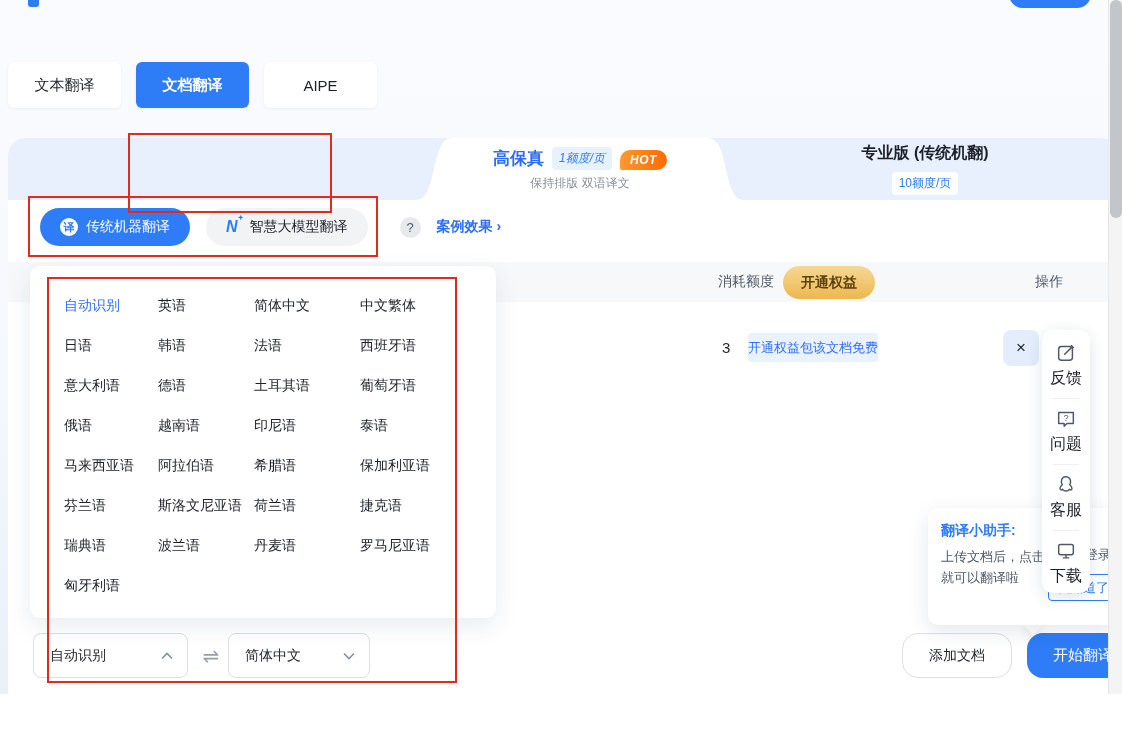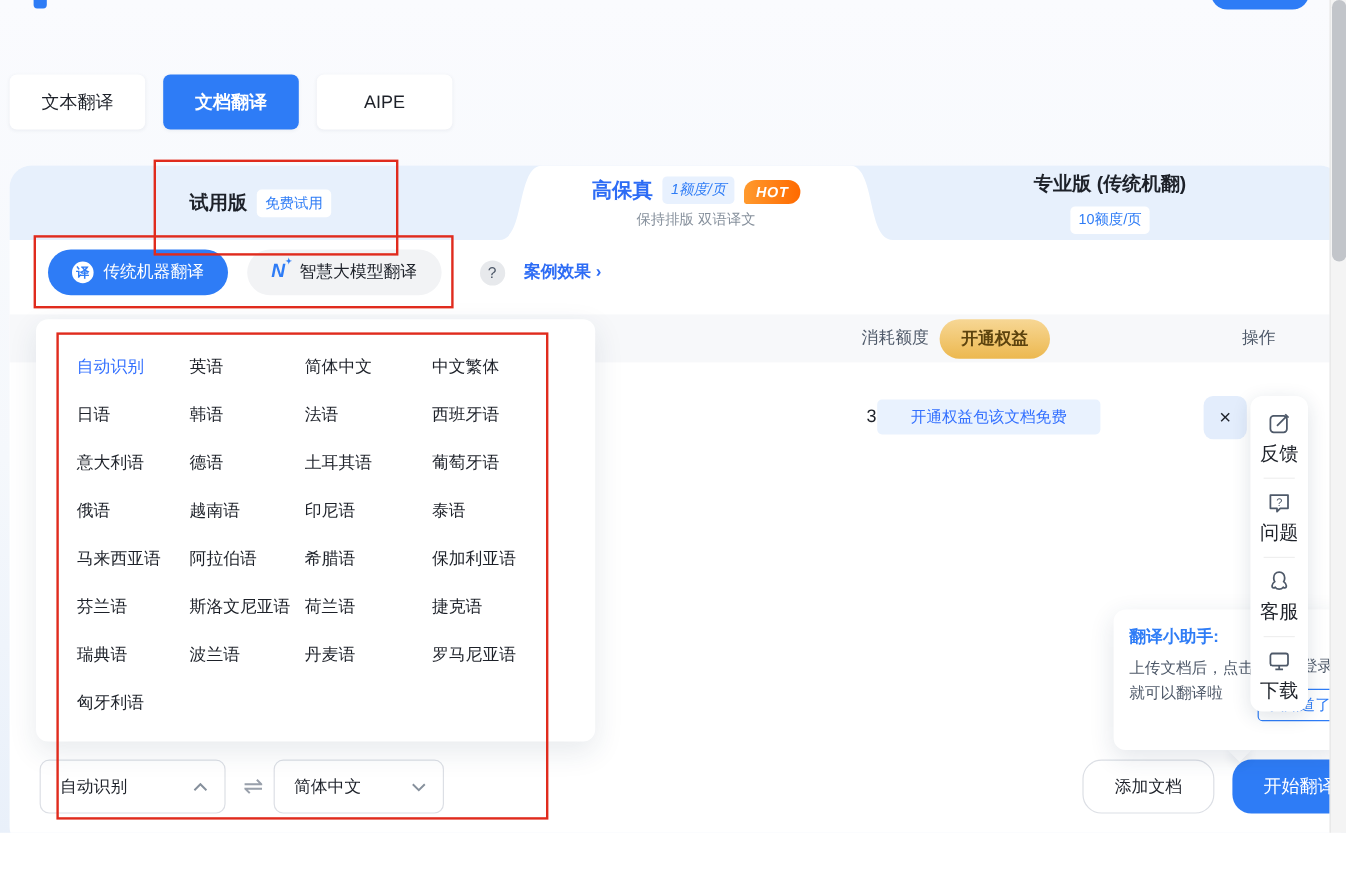--- a/index.html
+++ b/index.html
@@ -48,21 +48,21 @@
     display:flex; align-items:center; justify-content:center; margin-left:16px; cursor:pointer; }
   .case-link { font-size:14px; font-weight:bold; color:#2d6cf5; cursor:pointer; }
 
   
   .thead { position:absolute; left:8px; top:262px; width:1110px; height:40px; background:#f7f8fa; display:flex; align-items:center; }
   .th-consume { position:absolute; left:710px; font-size:14px; color:#4e5969; }
   .benefit-pill { position:absolute; left:775px; top:4px; height:33px; padding:0 18px; display:flex; align-items:center;
     font-size:14px; font-weight:bold; color:#5c430e; background:linear-gradient(180deg,#f7d795,#ecb84f); border-radius:17px; cursor:pointer; }
   .th-action { position:absolute; left:1027px; font-size:14px; color:#4e5969; }
   .doc-row-credits { position:absolute; left:722px; top:339px; font-size:15px; color:#1d2129; }
-  .benefit-note { position:absolute; left:731px; top:333px; height:29px; padding:0 28px; display:flex; align-items:center;
+  .benefit-note { position:absolute; left:748px; top:333px; height:29px; padding:0 0; display:flex; align-items:center;
     font-size:13px; color:#3370ff; background:#e9f2fe; border-radius:4px; }
   .close-btn { position:absolute; left:1003px; top:330px; width:36px; height:36px; background:#e3edfc; border-radius:8px;
     display:flex; align-items:center; justify-content:center; font-size:17px; color:#1d2129; cursor:pointer; }
 
   
   .lang-panel { position:absolute; left:30px; top:266px; width:466px; height:352px; background:#fff; border-radius:10px;
     box-shadow:0 8px 24px rgba(31,56,88,.10); z-index:10; }
   .lang-grid { display:grid; grid-template-columns:94px 96px 106px auto; grid-auto-rows:40px; padding:20px 0 0 34px; align-items:center; }
   .lang-grid span { font-size:14px; color:#1d2129; cursor:pointer; }
   .lang-grid span.active { color:#3370ff; }
@@ -124,24 +124,20 @@
     <div class="mode-tab active">文档翻译</div>
     <div class="mode-tab">AIPE</div>
   </div>
 
   <div class="panel"></div>
   <div class="plan-band"></div>
   <svg class="tab-shape" width="340" height="62">
     <path d="M6,62 C28,62 20,0 42,0 L298,0 C320,0 312,62 334,62 Z" fill="#ffffff"></path>
   </svg>
 
-  <div class="plan-sec plan-trial">
-    <span class="plan-title">试用版</span>
-    <span class="badge-white">免费试用</span>
-  </div>
 
   <div class="plan-sec plan-hifi">
     <div class="hifi-line1">
       <span class="hifi-title">高保真</span>
       <span class="badge-blue">1额度/页</span>
       <span class="badge-hot">HOT</span>
     </div>
     <span class="hifi-sub">保持排版 双语译文</span>
   </div>
 

